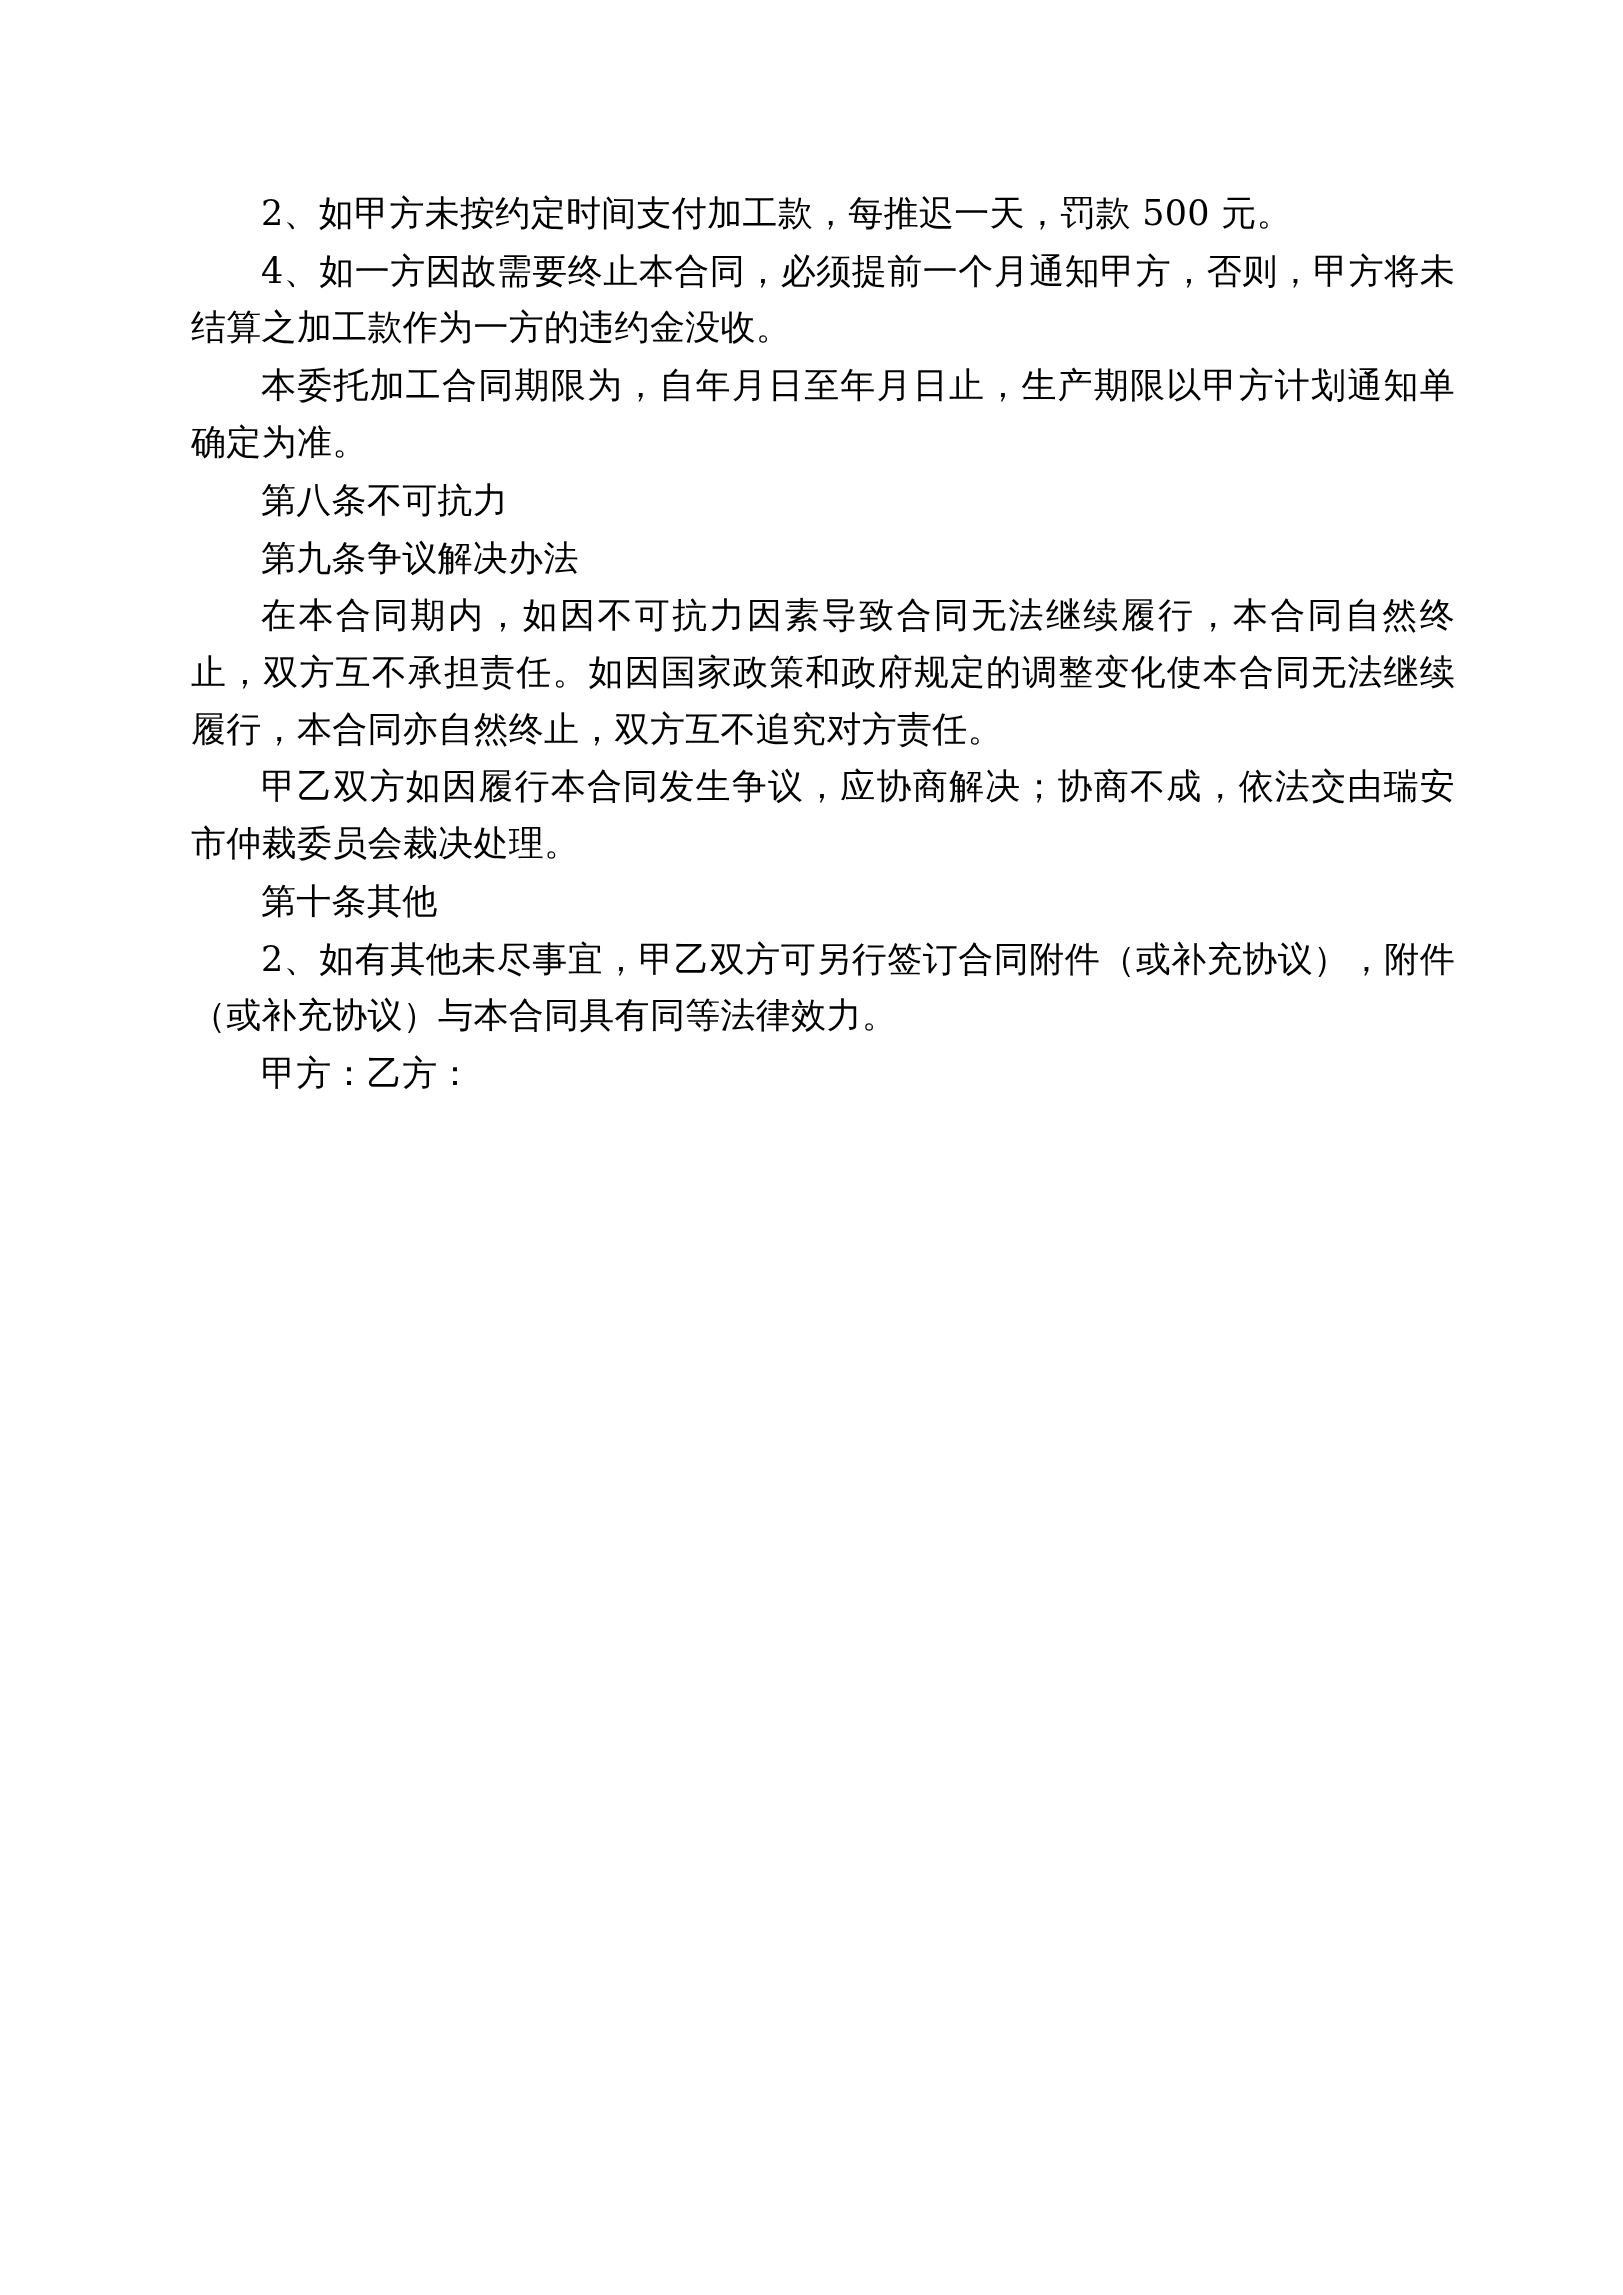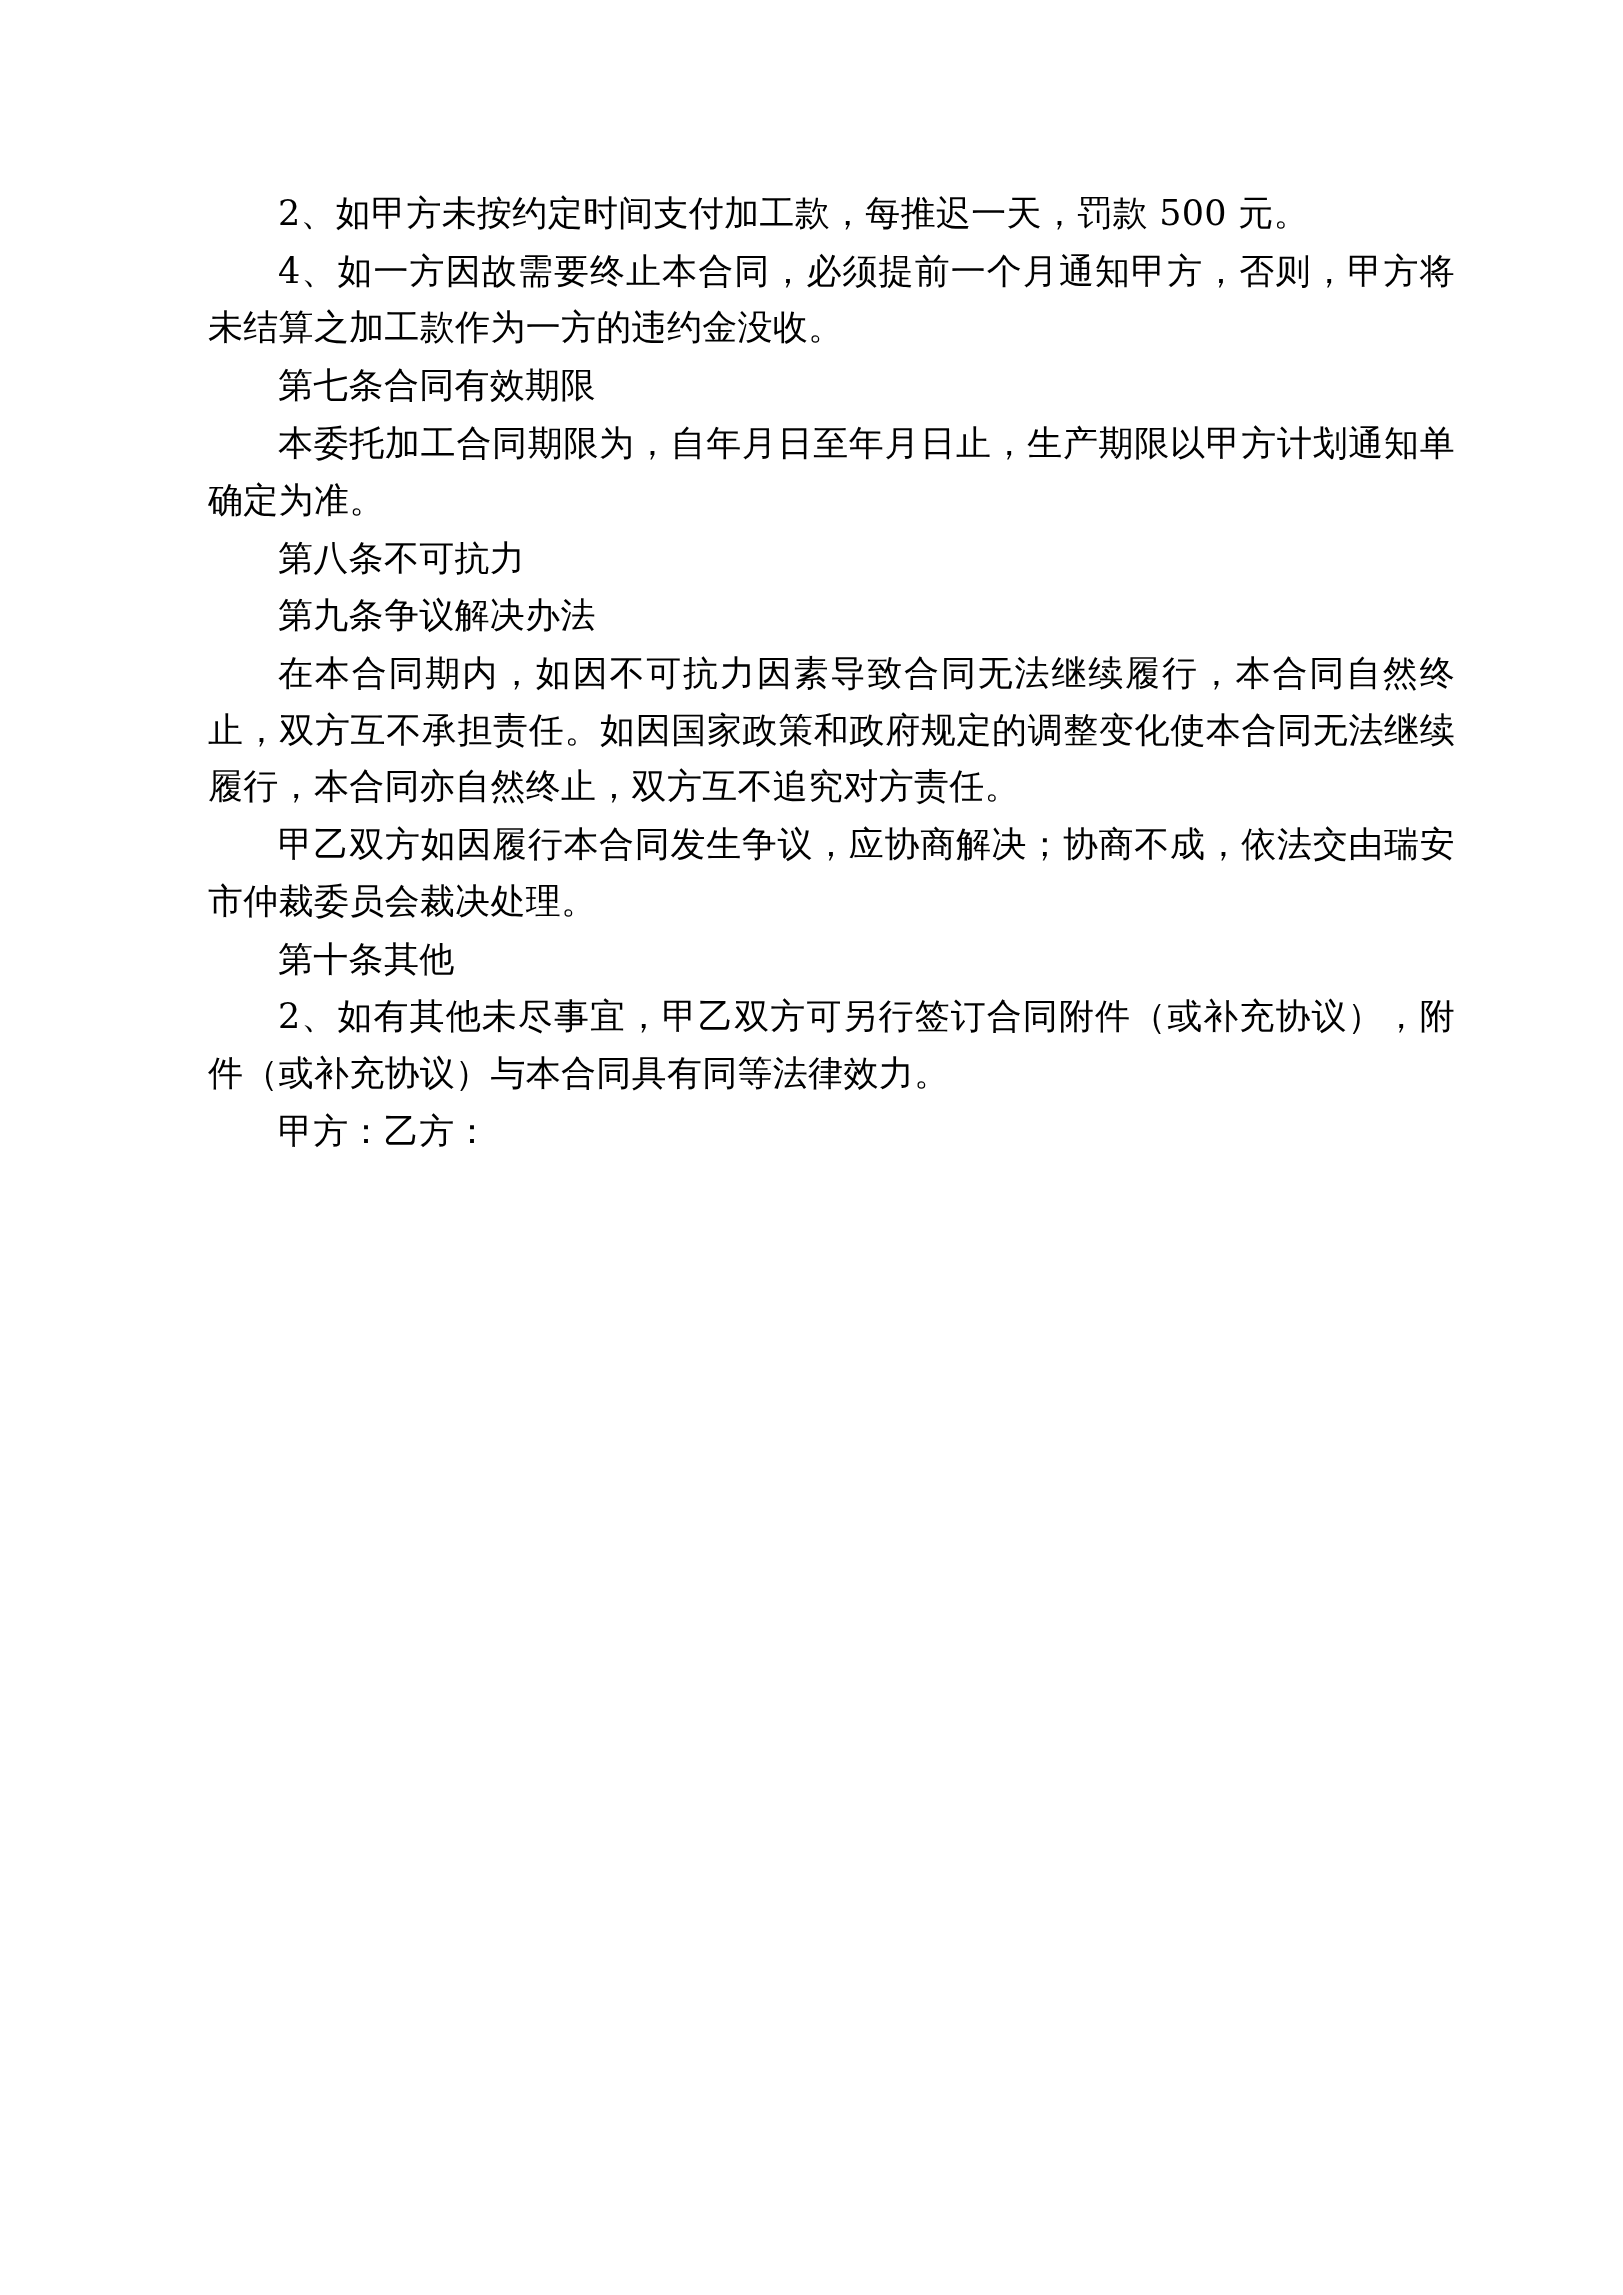--- a/index.html
+++ b/index.html
@@ -21,36 +21,34 @@
     padding: 185px 168px 146px 191px;
     background: #ffffff;
     position: relative;
   }
   .doc-body {
     font-size: 35px;
     line-height: 1.62;
     letter-spacing: 0.3px;
     text-align: justify;
     text-justify: inter-ideograph;
-    margin-left: 17px;
   }
   p.para {
     margin: 0 0 1.1px 0;
     text-indent: 70px;
     white-space: normal;
   }
 </style>
 </head>
 <body>
 
 <div class="page">
   <div class="doc-body">
     <p class="para">2、如甲方未按约定时间支付加工款，每推迟一天，罚款 500 元。</p>
     <p class="para">4、如一方因故需要终止本合同，必须提前一个月通知甲方，否则，甲方将未结算之加工款作为一方的违约金没收。</p>
-    <p class="para">第七条合同有效期限</p>
     <p class="para">本委托加工合同期限为，自年月日至年月日止，生产期限以甲方计划通知单确定为准。</p>
     <p class="para">第八条不可抗力</p>
     <p class="para">第九条争议解决办法</p>
     <p class="para">在本合同期内，如因不可抗力因素导致合同无法继续履行，本合同自然终止，双方互不承担责任。如因国家政策和政府规定的调整变化使本合同无法继续履行，本合同亦自然终止，双方互不追究对方责任。</p>
     <p class="para">甲乙双方如因履行本合同发生争议，应协商解决；协商不成，依法交由瑞安市仲裁委员会裁决处理。</p>
     <p class="para">第十条其他</p>
     <p class="para">2、如有其他未尽事宜，甲乙双方可另行签订合同附件（或补充协议），附件（或补充协议）与本合同具有同等法律效力。</p>
     <p class="para">甲方：乙方：</p>
   </div>
 </div>

